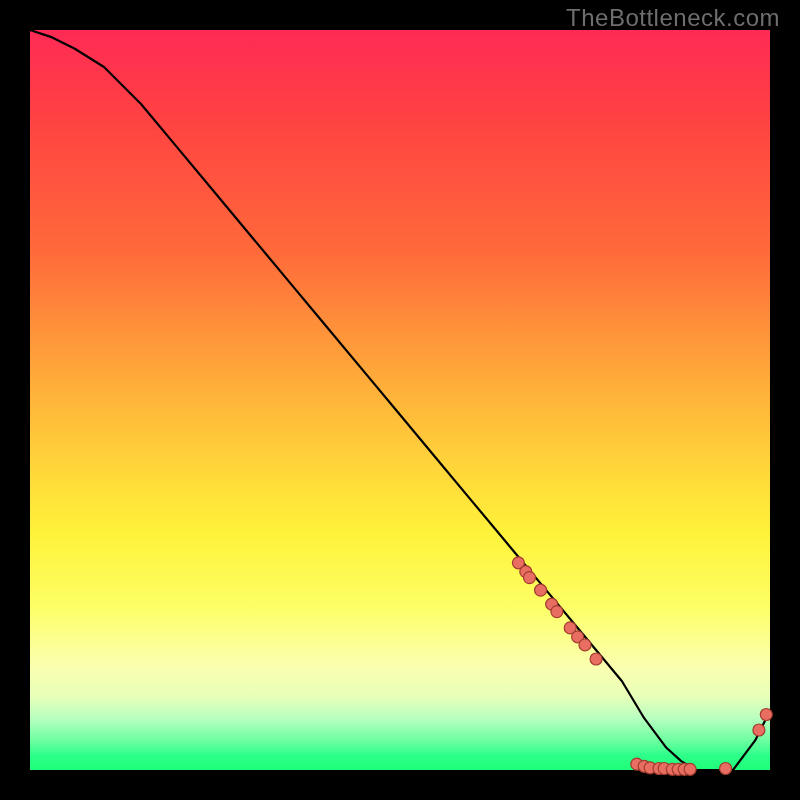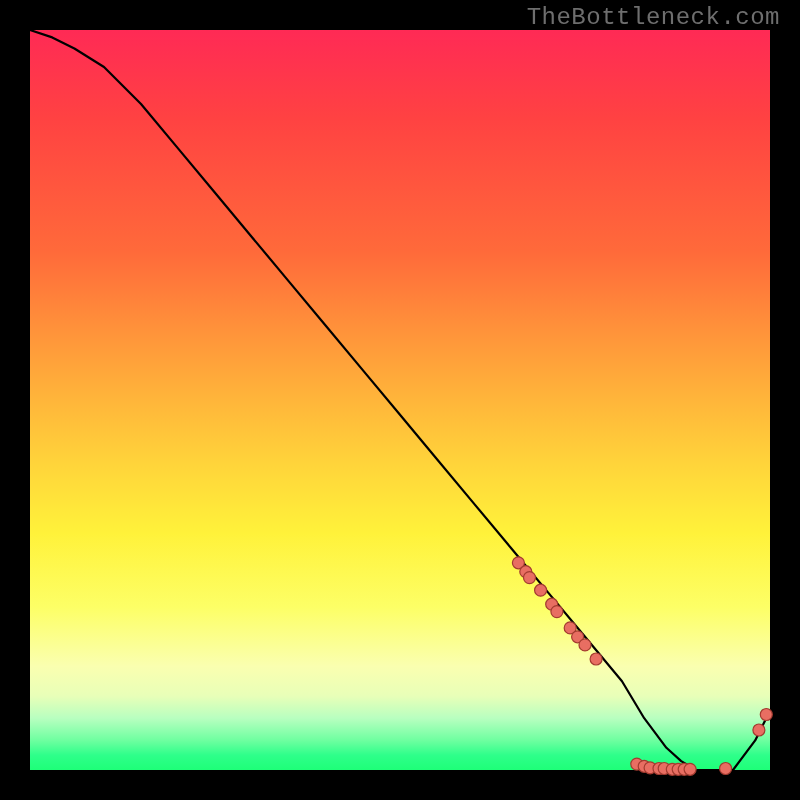--- a/index.html
+++ b/index.html
@@ -9,21 +9,20 @@
     height: 800px;
     background: #000;
     overflow: hidden;
     font-family: Arial, Helvetica, sans-serif;
   }
   .frame {
     position: relative;
     width: 800px;
     height: 644px;
     background: #000;
-    font-family: Liberation Mono, monospace;
   }
   .watermark {
     position: absolute;
     top: 4px;
     right: 20px;
     color: #6e6e6e;
     font-size: 24px;
     font-weight: 500;
     letter-spacing: 0.5px;
     user-select: none;

